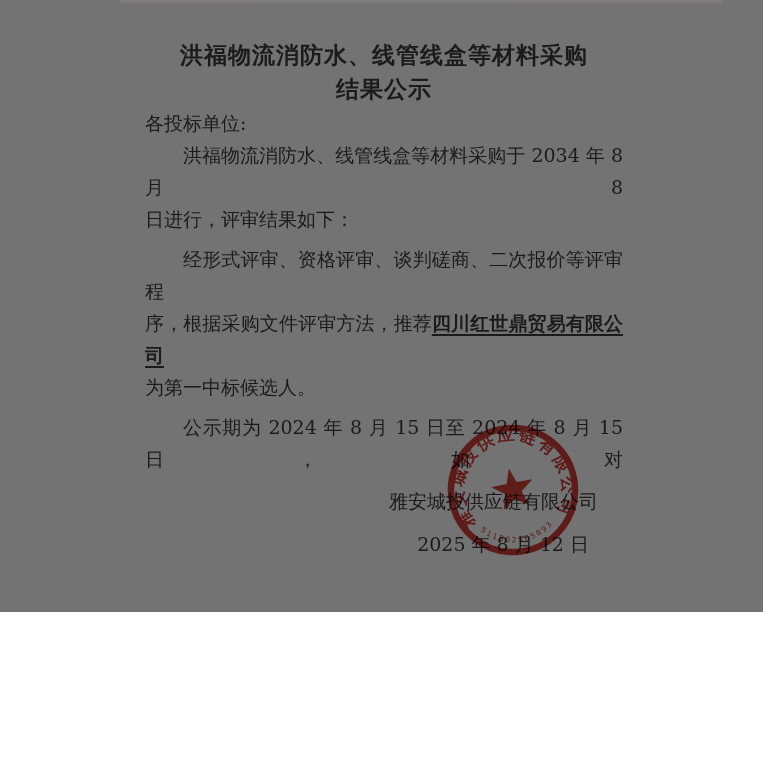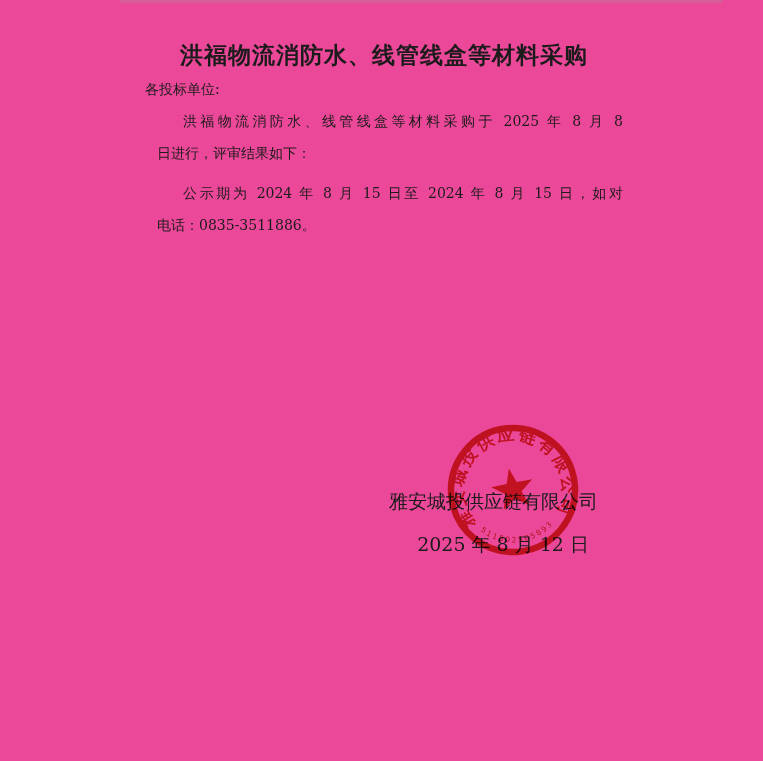--- a/index.html
+++ b/index.html
@@ -1,20 +1,20 @@
 <!DOCTYPE html>
 <html><head>
 <meta charset="utf-8">
 <style>
   html, body { margin: 0; padding: 0; }
   .page {
     position: relative;
     width: 763px;
-    height: 761px;
-    background: #ec4899;
+    height: 612px;
+    background: #737373;
     font-family: "DejaVu Serif", "Liberation Serif", serif;
     color: #1b1b1b;
     overflow: hidden;
     text-decoration: underline;
   }
   .scan-artifact-top {
     position: absolute;
     top: 0; left: 120px; right: 40px;
     height: 5px;
     background: linear-gradient(to bottom, rgba(160,150,150,0.35), rgba(160,150,150,0));
@@ -26,29 +26,28 @@
     width: 478px;
   }
   .doc-title {
     text-align: center;
     font-weight: bold;
     font-size: 23px;
     line-height: 34px;
     letter-spacing: 1px;
     margin-bottom: 1px;
   }
-  .body-text { font-size: 14px; }
+  .body-text { font-size: 19px; }
   .line {
     line-height: 32px;
     text-align: justify;
     text-align-last: justify;
   }
   .line.last {
     text-align-last: left;
-    margin-left: 12px;
   }
   .line.indent { text-indent: 38px; }
   .para { margin-bottom: 8px; }
   .salutation { line-height: 32px; }
   .company-underline {
     font-weight: bold;
     text-decoration: underline;
     text-underline-offset: 4px;
     text-decoration-thickness: 1.5px;
   }
@@ -90,34 +89,39 @@
 </head>
 <body>
 
 <div class="page">
 
   <div class="scan-artifact-top"></div>
 
   <div class="content">
     <div class="doc-title">
       <div>洪福物流消防水、线管线盒等材料采购</div>
+      <div>结果公示</div>
     </div>
 
     <div class="body-text">
       <div class="salutation">各投标单位:</div>
 
       <div class="para">
-        <div class="line indent">洪福物流消防水、线管线盒等材料采购于 2025 年 8 月 8</div>
+        <div class="line indent">洪福物流消防水、线管线盒等材料采购于 2034 年 8 月 8</div>
         <div class="line last">日进行，评审结果如下：</div>
       </div>
 
+      <div class="para">
+        <div class="line indent">经形式评审、资格评审、谈判磋商、二次报价等评审程</div>
+        <div class="line"><span>序，根据采购文件评审方法，推荐</span><span class="company-underline">四川红世鼎贸易有限公司</span></div>
+        <div class="line last">为第一中标候选人。</div>
+      </div>
 
       <div class="para">
         <div class="line indent">公示期为 2024 年 8 月 15 日至 2024 年 8 月 15 日，如对</div>
-        <div class="line last">电话：0835-3511886。</div>
       </div>
     </div>
   </div>
 
   <div class="signature">
     <div class="sig-company">雅安城投供应链有限公司</div>
     <div class="sig-date">2025 年 8 月 12 日</div>
   </div>
 
   <svg class="seal" viewBox="-76 -76 152 152" xmlns="http://www.w3.org/2000/svg">

